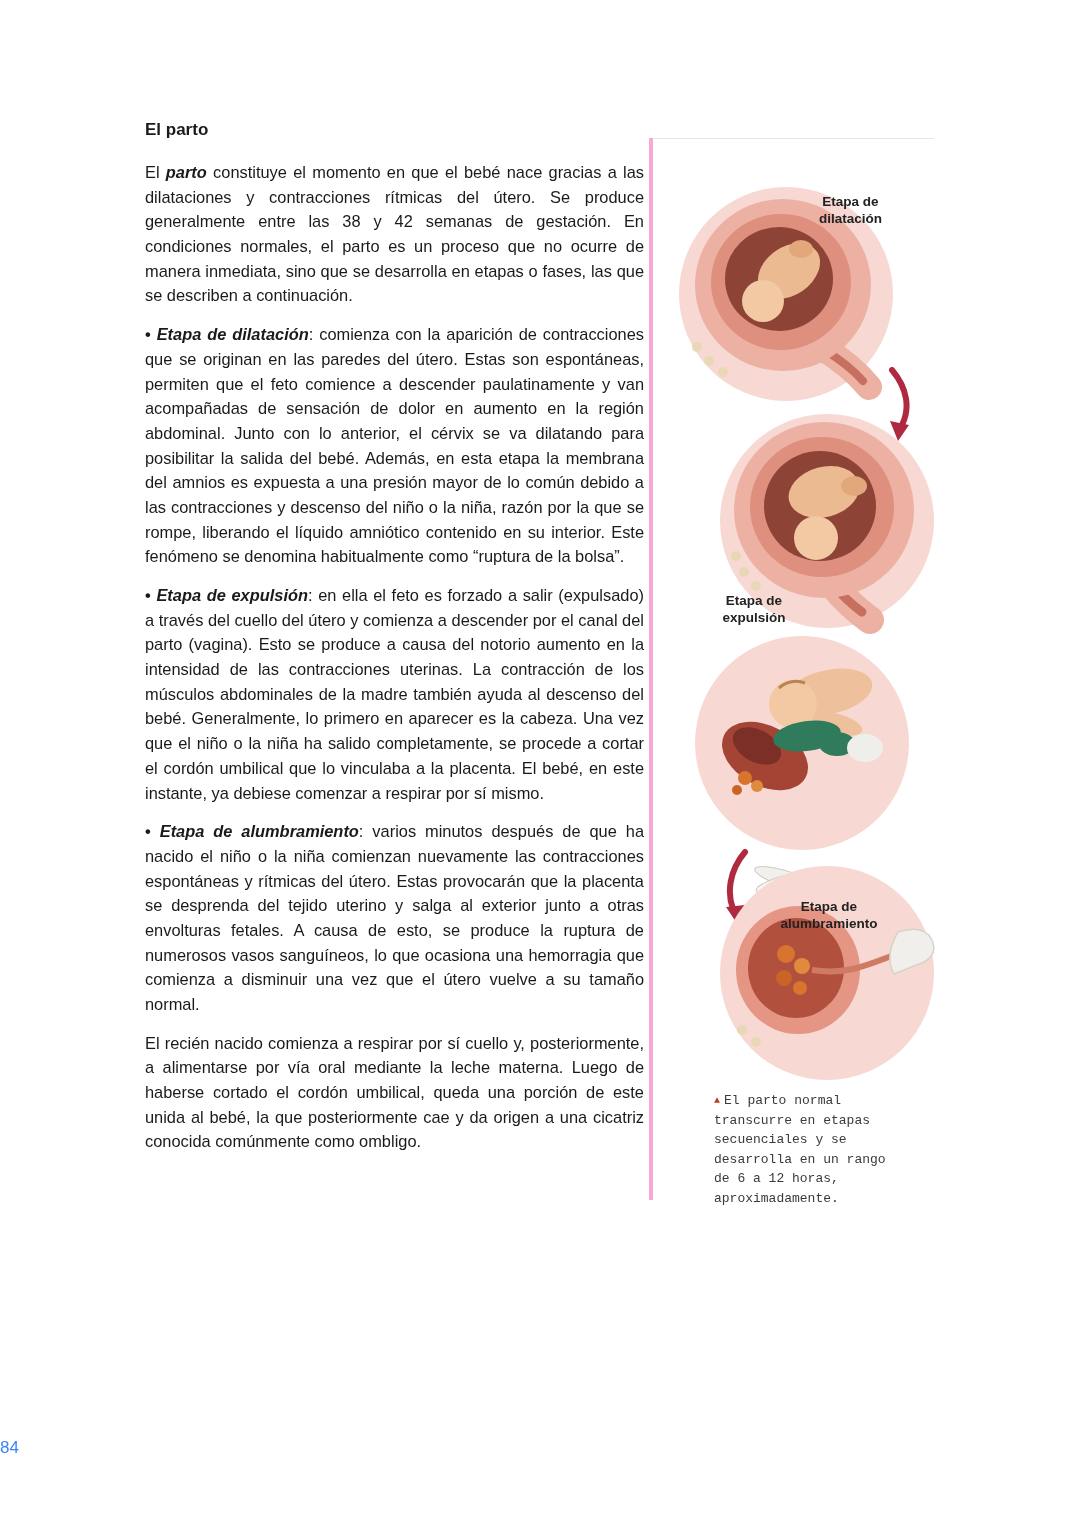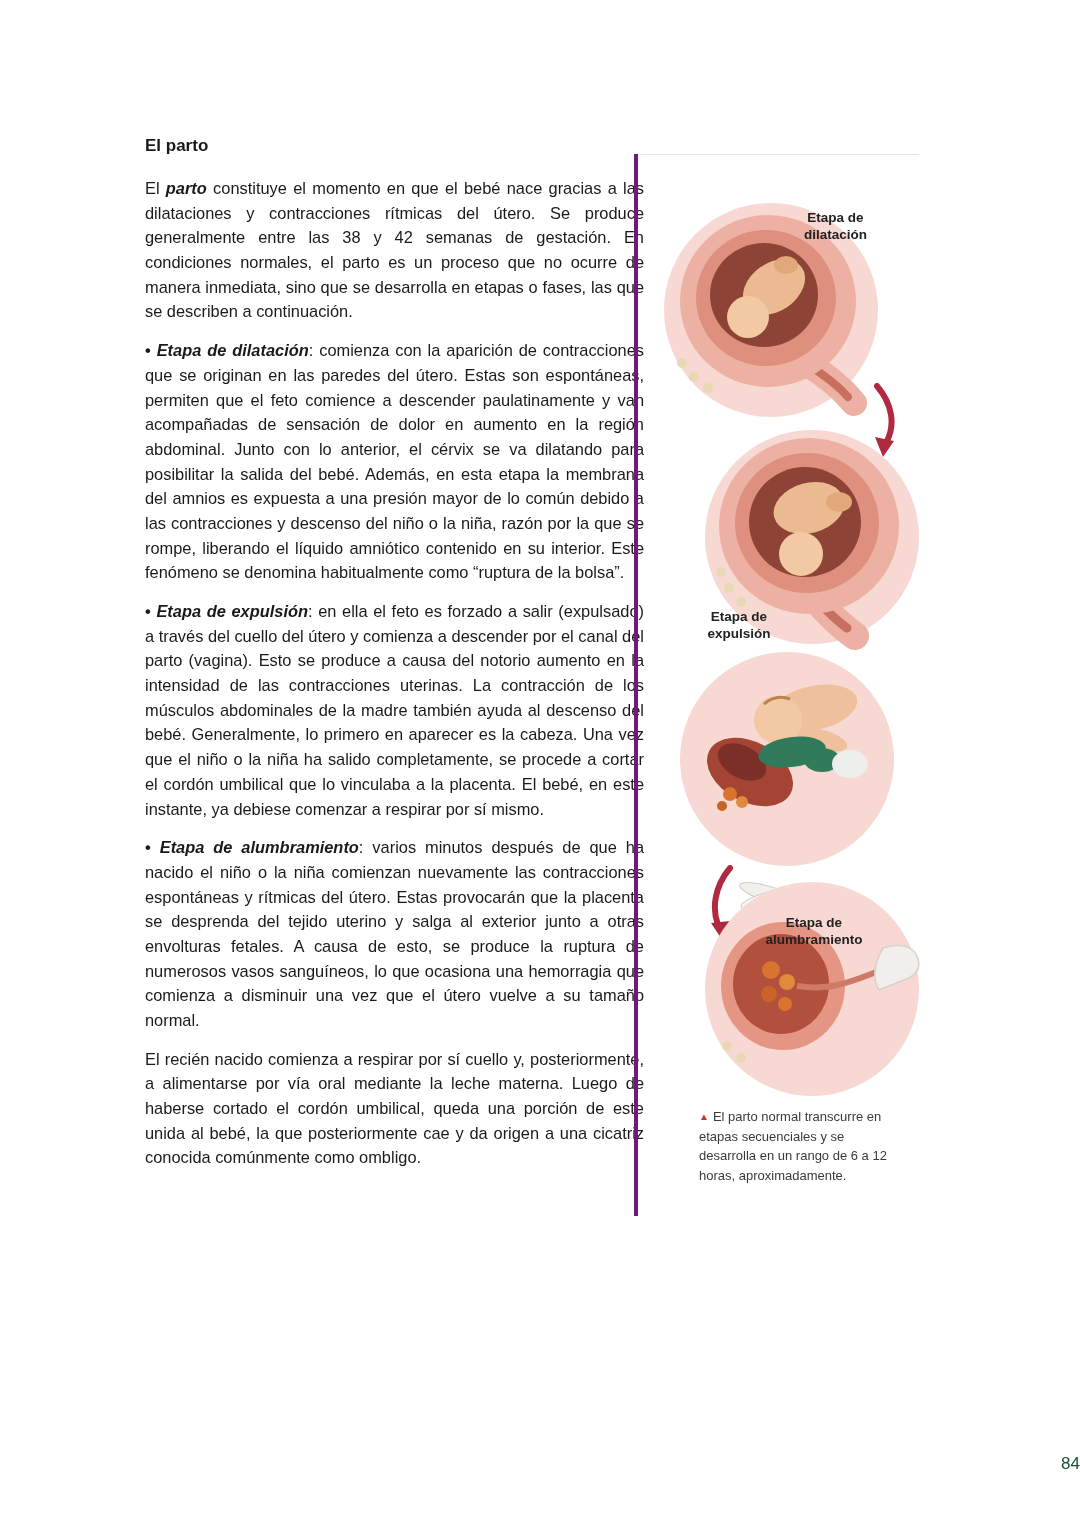--- a/index.html
+++ b/index.html
@@ -1,45 +1,45 @@
 <!DOCTYPE html>
 <html><head>
 <meta charset="utf-8">
 <style>
   * { margin:0; padding:0; box-sizing:border-box; }
   html, body { background:#ffffff; }
   .page {
-    position:relative; width:1080px; height:1456px; margin:16px auto;
+    position:relative; width:1080px; height:1456px; margin:0 auto;
     background:#ffffff; color:#1a1a1a;
     font-family:"Liberation Sans", sans-serif; overflow:hidden;
   }
   .text-col { position:absolute; left:145px; top:120px; width:499px; }
   .title { font-size:17px; font-weight:bold; margin-bottom:20px; }
   .para { font-size:16.4px; line-height:1.505; text-align:justify; margin-bottom:14px; }
   .para strong { font-weight:bold;font-style:italic; }
   .bdot { font-weight:bold; }
 
   .figure {
-    position:absolute; left:634px; top:138px; width:285px; height:1062px;
-    border-left:4px solid #701a75;
+    position:absolute; left:649px; top:138px; width:285px; height:1062px;
+    border-left:4px solid #f9a8d4;
   }
   .fig-inner { position:relative; width:100%; height:100%; border-top:1px solid #e6e6e6; }
   .stage { position:absolute; width:230px; height:230px; }
   .stage svg { width:100%; height:100%; display:block; }
   .overlay { position:absolute; }
   .fig-label {
     position:absolute; font-size:13.5px; font-weight:bold; color:#222222;
     white-space:pre-line; text-align:center; line-height:1.25; z-index:5;
   }
   .caption {
     position:absolute; left:61px; top:952px; width:192px;
-    font-size:13px; line-height:1.5; color:#3a3a3a;
+    font-size:13px; line-height:1.5; color:#3a3a3a;font-family:Liberation Mono, monospace;
   }
   .caption .tri { color:#c0392b; font-size:10px; margin-right:4px; vertical-align:1px; }
-  .page-number { position:absolute; left:0; right:0; top:1438px; text-align:right; font-size:17px; color:#14532d; }
+  .page-number { position:absolute; left:0; right:0; top:1438px; text-align:left; font-size:17px; color:#3b82f6; }
 </style>
 </head>
 <body>
 
 <div class="page">
 
   <main class="text-col">
     <h3 class="title">El parto</h3>
     <div id="paragraphs">
         <p class="para"><span>El </span><strong>parto</strong><span> constituye el momento en que el bebé nace gracias a las dilataciones y contracciones rítmicas del útero. Se produce generalmente entre las  38 y 42 semanas de gestación. En condiciones normales, el parto es un proceso que no ocurre de manera inmediata, sino que se desarrolla en etapas o fases, las que se describen a continuación.</span></p>

